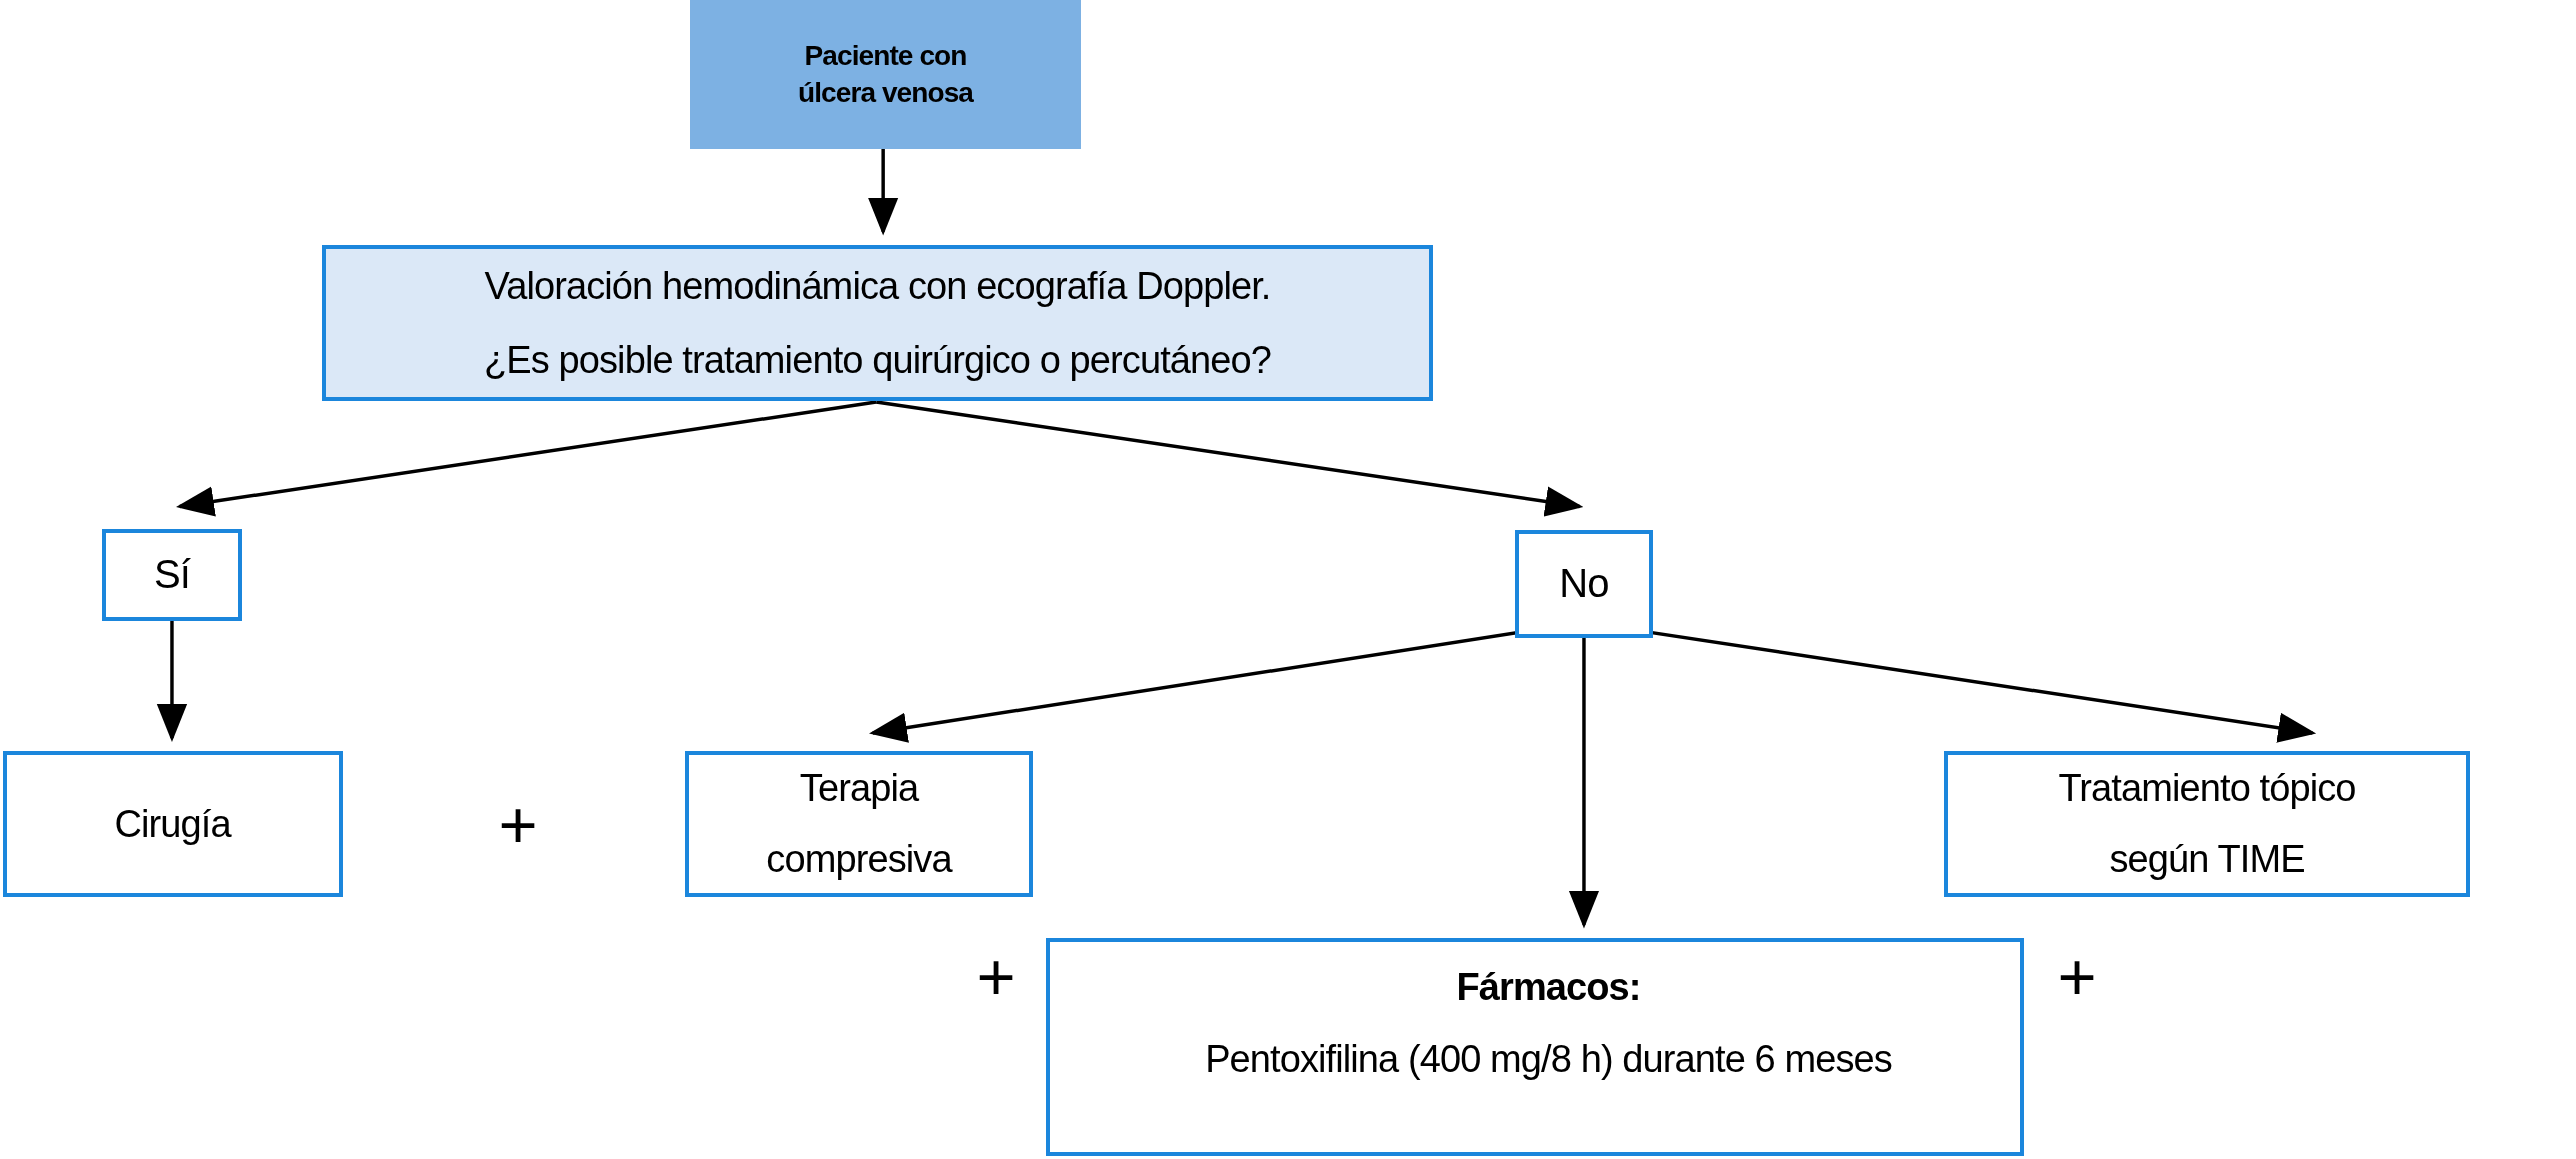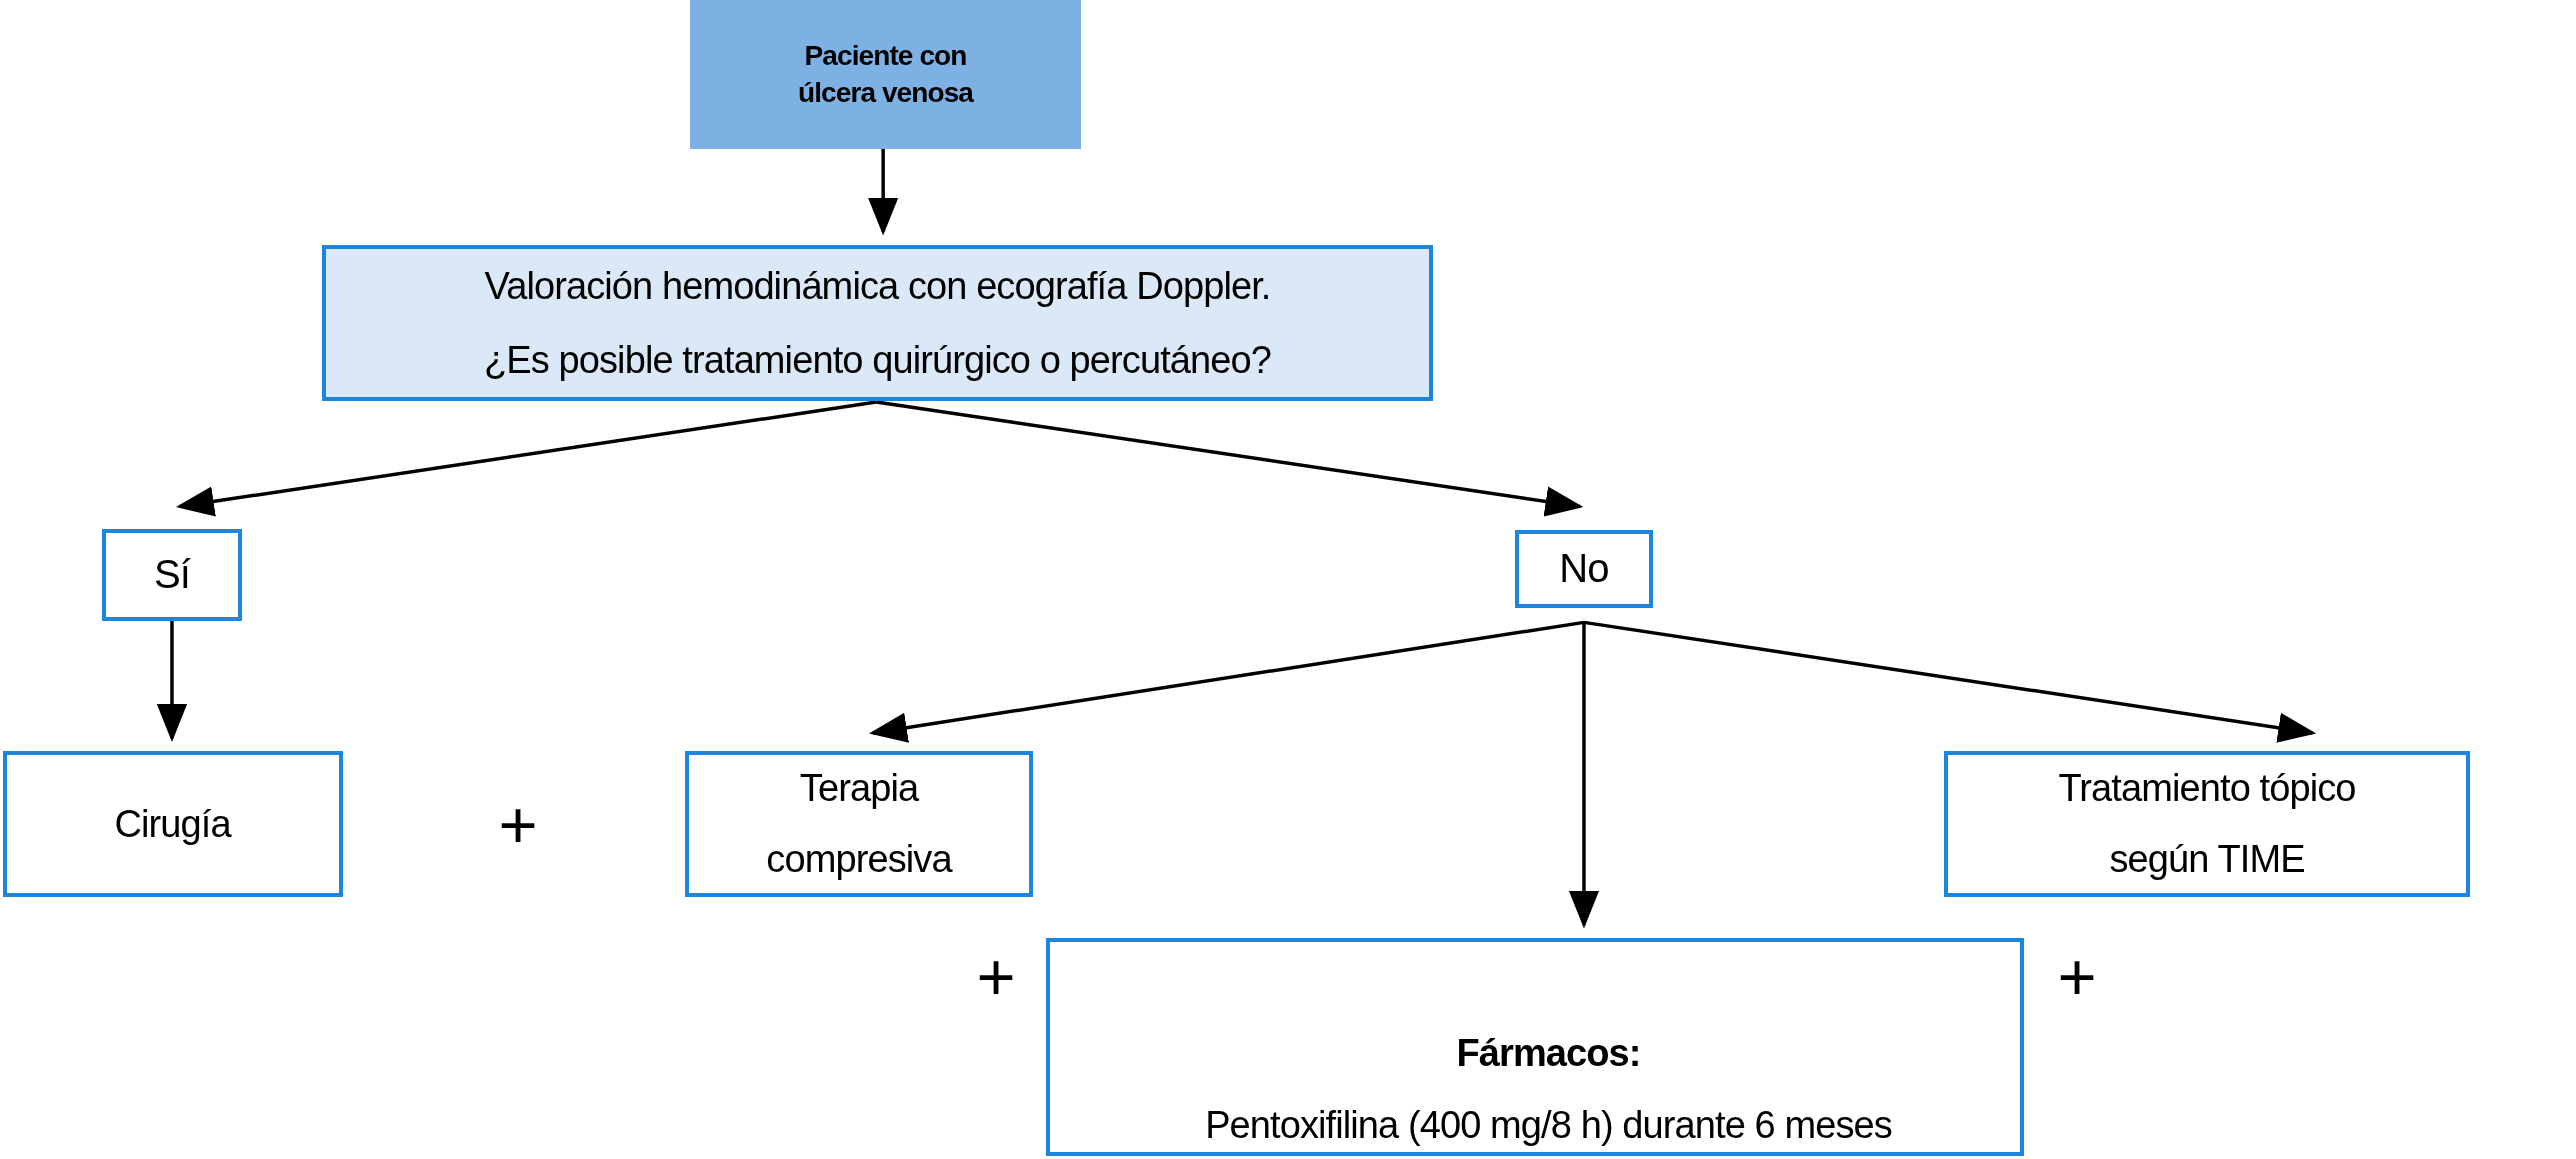--- a/index.html
+++ b/index.html
@@ -53,25 +53,25 @@
     background: var(--fill-light, #dbe8f7);
     border: 4.3px solid var(--border, #1b86dc);
   }
   .fs-title  { font-size: 28px; }
   .fs-body   { font-size: 38px; gap: 21px; }
   .fs-answer { font-size: 40px; }
 
   .node-patient     { left: 690px;  top: 0;      width: 391px;  height: 149px; line-height: 1.3; }
   .node-assessment  { left: 322px;  top: 245px;  width: 1111px; height: 156px; }
   .node-yes         { left: 102px;  top: 529px;  width: 140px;  height: 92px; }
-  .node-no          { left: 1515px; top: 530px;  width: 138px;  height: 78px; }
+  .node-no          { left: 1515px; top: 530px;  width: 138px;  height: 108px; }
   .node-surgery     { left: 2.6px;    top: 751px;  width: 340px;  height: 146px; }
   .node-compression { left: 685px;  top: 751px;  width: 348px;  height: 146px; line-height: 1.3; }
   .node-topical     { left: 1944px; top: 751px;  width: 526px;  height: 146px; line-height: 1.3; }
-  .node-drugs       { left: 1046px; top: 938px; width: 978px; height: 218px; justify-content: flex-end; padding-top: 19px; padding-left: 27px; }
+  .node-drugs       { left: 1046px; top: 938px; width: 978px; height: 218px; justify-content: flex-start; padding-top: 19px; padding-left: 27px; }
 
   .drugs-title {
     font-weight: bold;
     font-size: 38px;
     margin-bottom: 21px;
   }
   .drugs-line { font-size: 38px; line-height: 1.36; }
 
   .plus {
     position: absolute;

